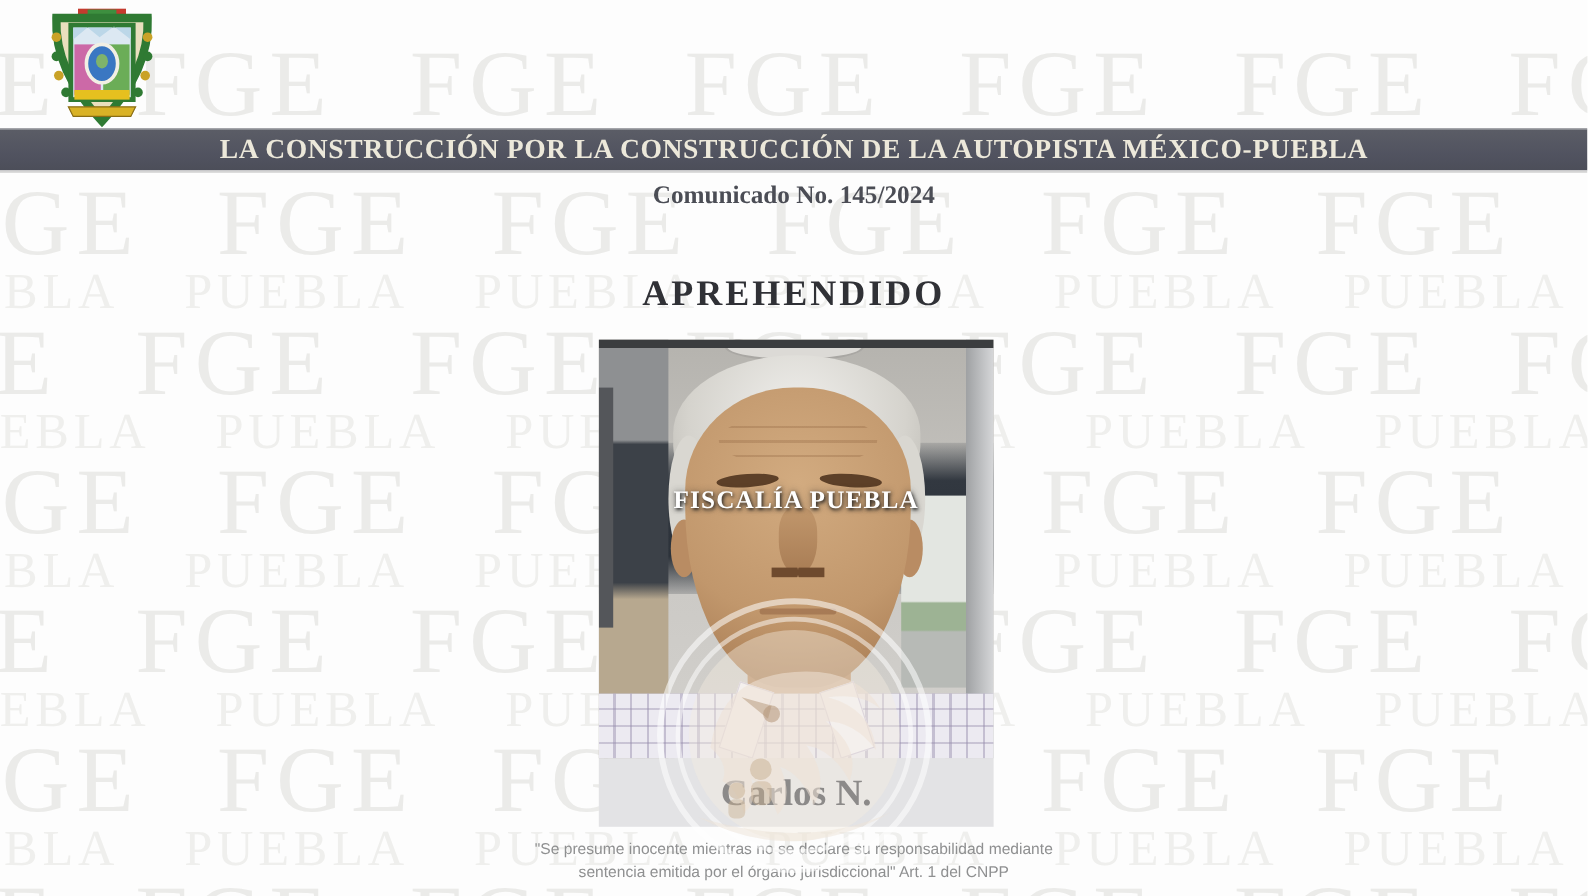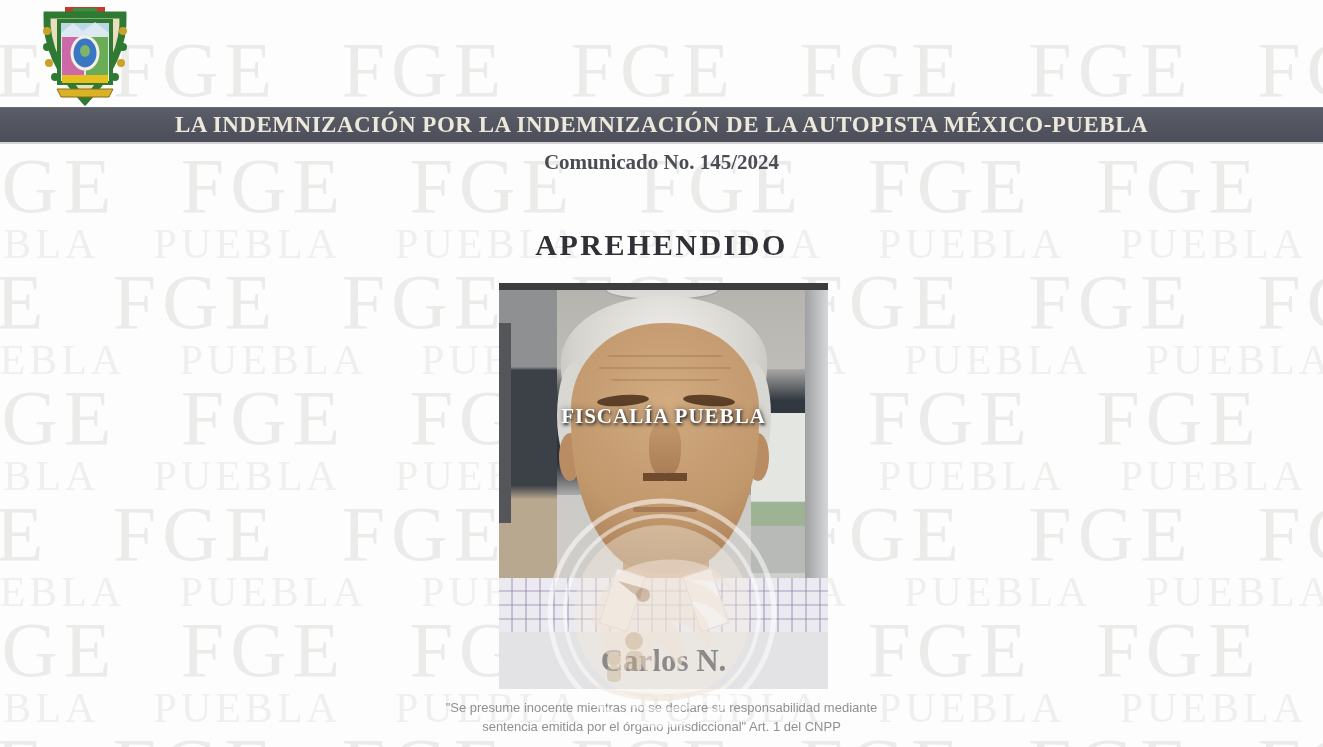--- a/index.html
+++ b/index.html
@@ -199,21 +199,21 @@
       <rect x="51" y="30" width="22" height="42" fill="#57a23c" opacity="0.85"></rect>
       <ellipse cx="50" cy="46" rx="13" ry="16" fill="#3a77c2" stroke="#f2efe4" stroke-width="3"></ellipse>
       <ellipse cx="50" cy="44" rx="5" ry="6" fill="#7fb36b"></ellipse>
       <rect x="27" y="68" width="46" height="8" fill="#e6c01f"></rect>
       <path d="M22,82 H78 L74,90 H26 Z" fill="#d9b226" stroke="#8a6d14" stroke-width="1"></path>
     </svg>
   </div>
 
 
 
-  <div class="layer banner">LA INDEMNIZACIÓN POR LA INDEMNIZACIÓN DE LA AUTOPISTA MÉXICO-PUEBLA</div>
+  <div class="layer banner">LA CONSTRUCCIÓN POR LA CONSTRUCCIÓN DE LA AUTOPISTA MÉXICO-PUEBLA</div>
 
   <div class="layer comunicado">Comunicado No. 145/2024</div>
 
   <div class="layer status-title">APREHENDIDO</div>
 
   <div class="layer photo-card">
     <div class="photo">
       <div class="ph tint-band"></div>
       <div class="ph left-pillar"></div>
       <div class="ph left-edge"></div>

